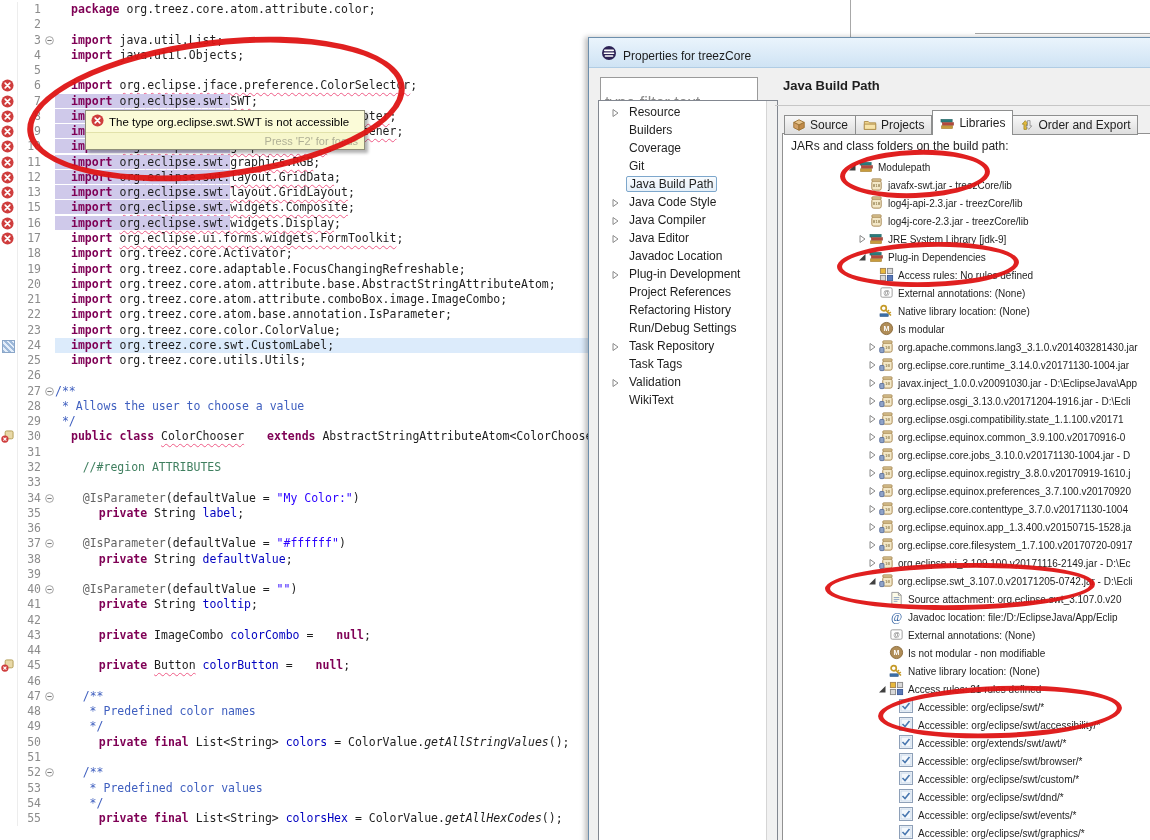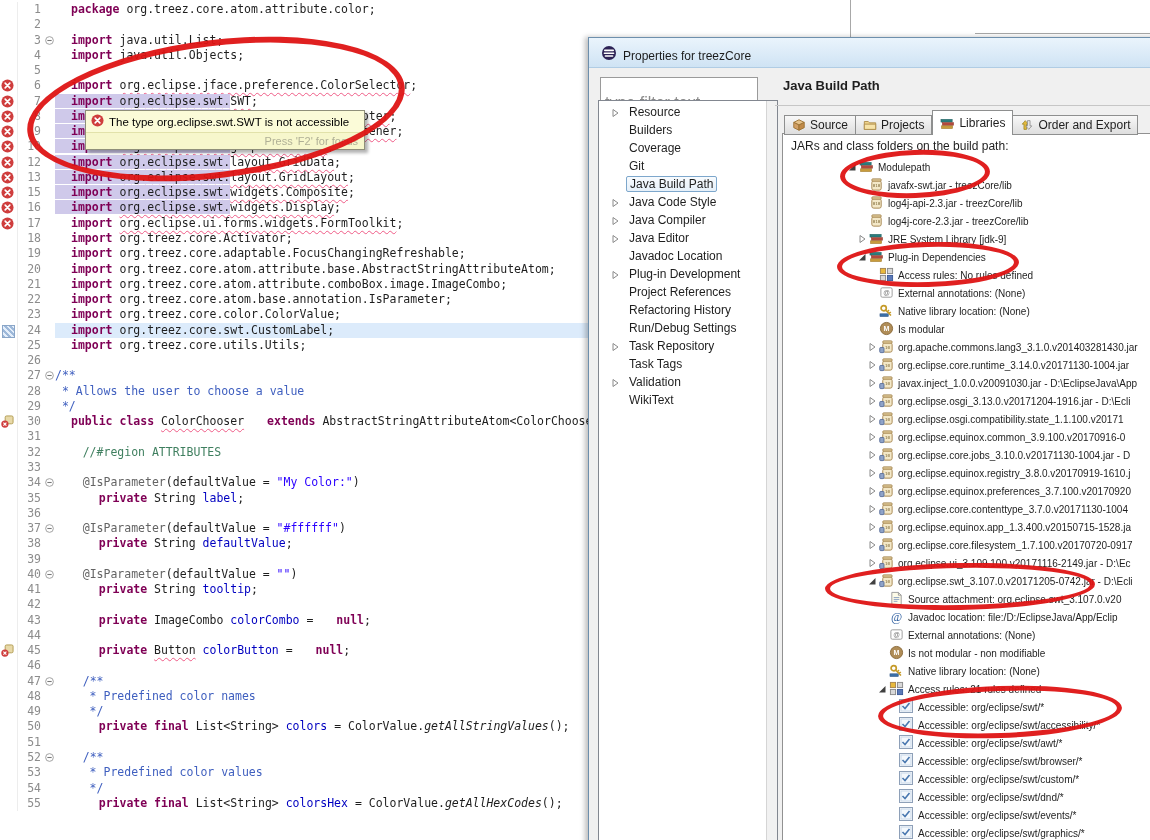--- a/index.html
+++ b/index.html
@@ -125,20 +125,24 @@
               <path d="M4.5 4.5 L9.5 9.5 M9.5 4.5 L4.5 9.5" stroke="#fff" stroke-width="1.8" stroke-linecap="round"></path>
             </svg></span><span class="ln">8</span><span class="fold"></span><span class="code"><span class="seg k hl">import </span><span class="seg p sq hl">org.eclipse.swt.</span><span class="seg p sq">events.SelectionAdapter</span><span class="seg p">;</span></span></div>
         <div class="cl"><span class="gut"><svg width="13" height="13" viewBox="0 0 14 14">
               <circle cx="7" cy="7" r="6.5" fill="#cf3d3d"></circle>
               <path d="M4.5 4.5 L9.5 9.5 M9.5 4.5 L4.5 9.5" stroke="#fff" stroke-width="1.8" stroke-linecap="round"></path>
             </svg></span><span class="ln">9</span><span class="fold"></span><span class="code"><span class="seg k hl">import </span><span class="seg p sq hl">org.eclipse.swt.</span><span class="seg p sq">events.SelectionListener</span><span class="seg p">;</span></span></div>
         <div class="cl"><span class="gut"><svg width="13" height="13" viewBox="0 0 14 14">
               <circle cx="7" cy="7" r="6.5" fill="#cf3d3d"></circle>
               <path d="M4.5 4.5 L9.5 9.5 M9.5 4.5 L4.5 9.5" stroke="#fff" stroke-width="1.8" stroke-linecap="round"></path>
             </svg></span><span class="ln">10</span><span class="fold"></span><span class="code"><span class="seg k hl">import </span><span class="seg p sq hl">org.eclipse.swt.</span><span class="seg p sq">graphics.Color</span><span class="seg p">;</span></span></div>
+        <div class="cl"><span class="gut"><svg width="13" height="13" viewBox="0 0 14 14">
+              <circle cx="7" cy="7" r="6.5" fill="#cf3d3d"></circle>
+              <path d="M4.5 4.5 L9.5 9.5 M9.5 4.5 L4.5 9.5" stroke="#fff" stroke-width="1.8" stroke-linecap="round"></path>
+            </svg></span><span class="ln">11</span><span class="fold"></span><span class="code"><span class="seg k hl">import </span><span class="seg p sq hl">org.eclipse.swt.</span><span class="seg p sq">graphics.RGB</span><span class="seg p">;</span></span></div>
         <div class="cl"><span class="gut"><svg width="13" height="13" viewBox="0 0 14 14">
               <circle cx="7" cy="7" r="6.5" fill="#cf3d3d"></circle>
               <path d="M4.5 4.5 L9.5 9.5 M9.5 4.5 L4.5 9.5" stroke="#fff" stroke-width="1.8" stroke-linecap="round"></path>
             </svg></span><span class="ln">12</span><span class="fold"></span><span class="code"><span class="seg k hl">import </span><span class="seg p sq hl">org.eclipse.swt.</span><span class="seg p sq">layout.GridData</span><span class="seg p">;</span></span></div>
         <div class="cl"><span class="gut"><svg width="13" height="13" viewBox="0 0 14 14">
               <circle cx="7" cy="7" r="6.5" fill="#cf3d3d"></circle>
               <path d="M4.5 4.5 L9.5 9.5 M9.5 4.5 L4.5 9.5" stroke="#fff" stroke-width="1.8" stroke-linecap="round"></path>
             </svg></span><span class="ln">13</span><span class="fold"></span><span class="code"><span class="seg k hl">import </span><span class="seg p sq hl">org.eclipse.swt.</span><span class="seg p sq">layout.GridLayout</span><span class="seg p">;</span></span></div>
         <div class="cl"><span class="gut"><svg width="13" height="13" viewBox="0 0 14 14">
               <circle cx="7" cy="7" r="6.5" fill="#cf3d3d"></circle>
@@ -807,21 +811,21 @@
           </div>
           <div class="trow" style="padding-left: 103px;">
             <span class="slot"></span>
             <span class="ticon">
               <svg width="14" height="14" viewBox="0 0 14 14">
                 <rect x="0.5" y="0.5" width="13" height="13" fill="#fdfdfd" stroke="#8ea0b8"></rect>
                 <rect x="2" y="2" width="10" height="10" fill="#f4f8fc" stroke="#c8d8ea"></rect>
                 <path d="M3.5 7 L6 9.5 L10.5 4" stroke="#4a78b0" stroke-width="1.6" fill="none"></path>
               </svg>
             </span>
-            <span class="tlabel">Accessible: org/eclipse/swt/awt/*</span>
+            <span class="tlabel">Accessible: org/extends/swt/awt/*</span>
           </div>
           <div class="trow" style="padding-left: 103px;">
             <span class="slot"></span>
             <span class="ticon">
               <svg width="14" height="14" viewBox="0 0 14 14">
                 <rect x="0.5" y="0.5" width="13" height="13" fill="#fdfdfd" stroke="#8ea0b8"></rect>
                 <rect x="2" y="2" width="10" height="10" fill="#f4f8fc" stroke="#c8d8ea"></rect>
                 <path d="M3.5 7 L6 9.5 L10.5 4" stroke="#4a78b0" stroke-width="1.6" fill="none"></path>
               </svg>
             </span>

